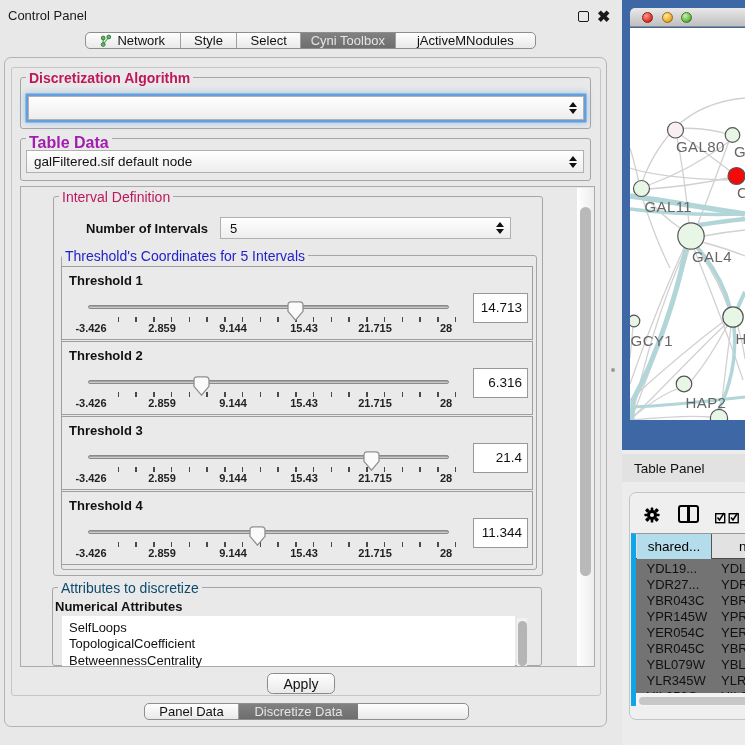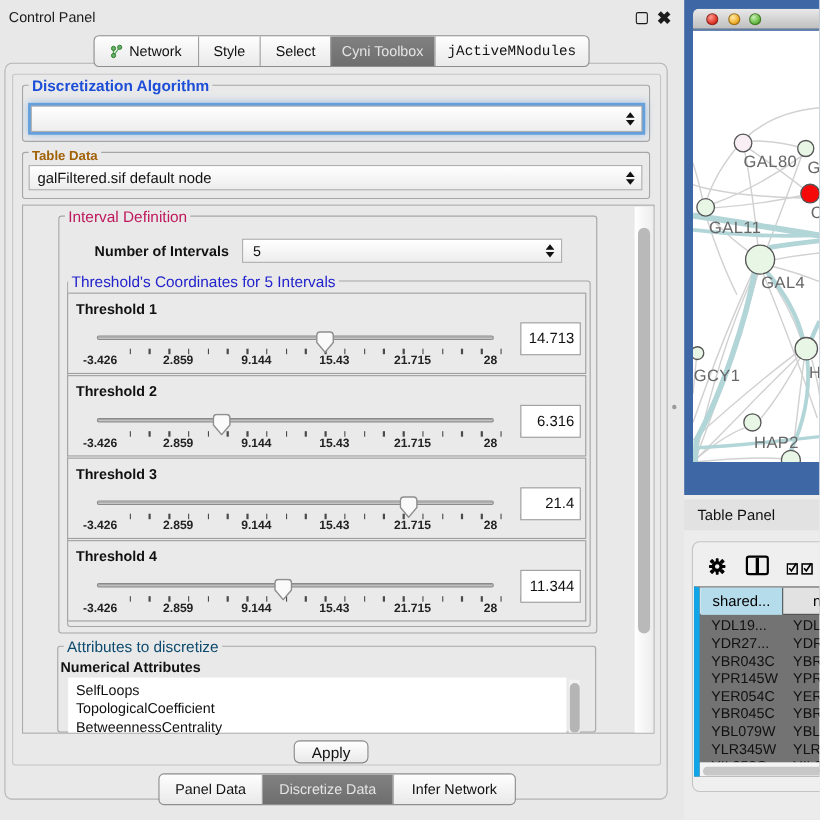--- a/index.html
+++ b/index.html
@@ -5,21 +5,21 @@
 * { margin:0; padding:0; box-sizing:border-box; }
 html,body { width:745px; height:745px; overflow:hidden; }
 body { font-family:"Liberation Sans", sans-serif; background:#ececec; position:relative; }
 .abs { position:absolute; }
 
 #leftwin { left:0; top:0; width:622px; height:745px; background:#e8e8e8; }
 #cp-title { left:8px; top:8px; font-size:13px; color:#1a1a1a; }
 #ico-float { left:578px; top:11px; width:11px; height:11px; border:1.8px solid #1a1a1a; border-radius:2px; }
 #ico-close { left:597px; top:7px; font-size:16px; font-weight:bold; color:#1a1a1a; }
 
-.tabstrip { display:flex; background:linear-gradient(#fefefe,#e9e9e9); border:1px solid #8e8e8e; border-radius:5px; overflow:hidden; height:29px; }
+.tabstrip { display:flex; background:linear-gradient(#fefefe,#e9e9e9); border:1px solid #8e8e8e; border-radius:5px; overflow:hidden; height:17px; }
 .tabstrip .seg { display:flex; align-items:center; justify-content:center; font-size:13px; color:#111; border-right:1px solid #9e9e9e; height:100%; }
 .tabstrip .seg:last-child { border-right:none; }
 .tabstrip .seg.sel { background:linear-gradient(#818181,#6e6e6e); color:#e4e4e4; }
 #toptabs { left:85px; top:32px; width:451px; }
 #bottabs { left:144px; top:702.5px; width:325px; }
 
 #mainpanel { left:4px; top:57px; width:603px; height:670px; background:#e9e9e9; border:1px solid #b3b3b3; border-radius:7px; }
 #panelA { left:11px; top:67px; width:590px; height:629px; background:#e9e9e9; border:1px solid #c6c6c6; border-radius:3px; }
 
 .group { border:1px solid #a6a6a6; border-radius:3px; }
@@ -65,35 +65,35 @@
         <line x1="3.2" y1="4" x2="3.2" y2="10.5" stroke="#57a657" stroke-width="1.2"></line>
         <line x1="3.2" y1="10.5" x2="8.6" y2="3.2" stroke="#57a657" stroke-width="1.1"></line>
         <circle cx="3.2" cy="4" r="1.9" fill="#66b266" stroke="#2f7c2f" stroke-width="0.9"></circle>
         <circle cx="3.2" cy="10.5" r="1.9" fill="#66b266" stroke="#2f7c2f" stroke-width="0.9"></circle>
         <circle cx="8.8" cy="3" r="1.9" fill="#66b266" stroke="#2f7c2f" stroke-width="0.9"></circle>
       </svg>
       Network</div>
     <div class="seg" style="width:57px;">Style</div>
     <div class="seg" style="width:64px;">Select</div>
     <div class="seg sel" style="width:95px;">Cyni Toolbox</div>
-    <div class="seg" style="width:140px;font-family:Liberation Mono, monospace;">jActiveMNodules</div>
+    <div class="seg" style="width:140px;">jActiveMNodules</div>
   </div>
 
   <div class="abs group" style="left:20px; top:77px; width:571px; height:52px;">
-    <span class="gtitle" style="font-weight:bold; color:#1d4ed8; font-size:14px;">Discretization Algorithm</span>
+    <span class="gtitle" style="font-weight:bold; color:#be185d; font-size:14px;">Discretization Algorithm</span>
   </div>
   <div class="combo" style="left:28px; top:96px; width:556px; height:24px; box-shadow:0 0 0 2.5px rgba(84,150,219,0.85), 0 0 7px 3px rgba(84,150,219,0.45);">
     <div class="arr">
         <div class="up"></div>
         <div class="dn"></div>
       </div>
   </div>
 
   <div class="abs group" style="left:20px; top:138px; width:571px; height:43px;">
-    <span class="gtitle" style="top:-5px; font-weight:bold; color:#a16207; font-size:12px;">Table Data</span>
+    <span class="gtitle" style="top:-5px; font-weight:bold; color:#a21caf; font-size:16px;">Table Data</span>
   </div>
   <div class="combo" style="left:26px; top:150px; width:558px; height:23px; padding-left:7px; font-size:13.5px;">galFiltered.sif default node
     <div class="arr">
         <div class="up"></div>
         <div class="dn"></div>
       </div>
   </div>
 
   <div class="abs" style="left:20px; top:186px; width:575px; height:481px; border:1px solid #ababab; background:#e9e9e9;"></div>
   <div class="abs" style="left:577px; top:188px; width:17px; height:478px; background:linear-gradient(90deg,#ffffff,#ededed);"></div>
@@ -271,21 +271,20 @@
     <div style="padding:4px 0 0 7px; line-height:16.3px;">SelfLoops<br>TopologicalCoefficient<br>BetweennessCentrality</div>
   </div>
   <div class="abs" style="left:517px; top:618px; width:10px; height:48px; background:#f2f2f2;"></div>
   <div class="abs" style="left:518px; top:621px; width:9px; height:45px; background:#b5b5b5; border-radius:4.5px;"></div>
 
   <div class="abs" style="left:267px; top:673px; width:68px; height:21px; background:linear-gradient(#ffffff,#e9e9e9); border:1px solid #8a8a8a; border-radius:5.5px; font-size:14px; color:#111; text-align:center; padding-top:1.5px;">Apply</div>
 
   <div class="abs tabstrip" id="bottabs">
     <div class="seg" style="width:94px;">Panel Data</div>
     <div class="seg sel" style="width:119px;">Discretize Data</div>
-    <div class="seg" style="width:110px;">Infer Network</div>
   </div>
 
 </div>
 
 <div class="abs" id="netwin"></div>
 <div class="abs" id="nettitle"></div>
 <div class="abs tl" style="left:642px; background:radial-gradient(circle at 35% 30%, #ff9a90, #e33b30 60%, #9c150c); border:0.5px solid #8e2018;"></div>
 <div class="abs tl" style="left:661.5px; background:radial-gradient(circle at 35% 30%, #ffe9a8, #f0b231 60%, #a86f0a); border:0.5px solid #9a6d12;"></div>
 <div class="abs tl" style="left:681px; background:radial-gradient(circle at 35% 30%, #c9efb5, #6cbe4a 60%, #2e7214); border:0.5px solid #3f7a22;"></div>
 <div class="abs" id="netcanvas">

